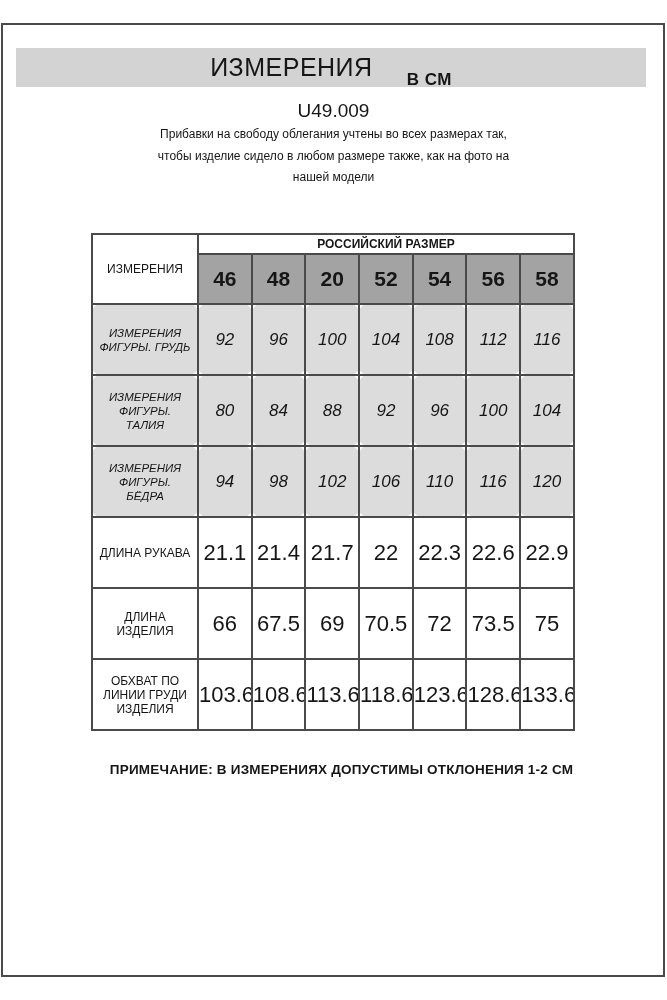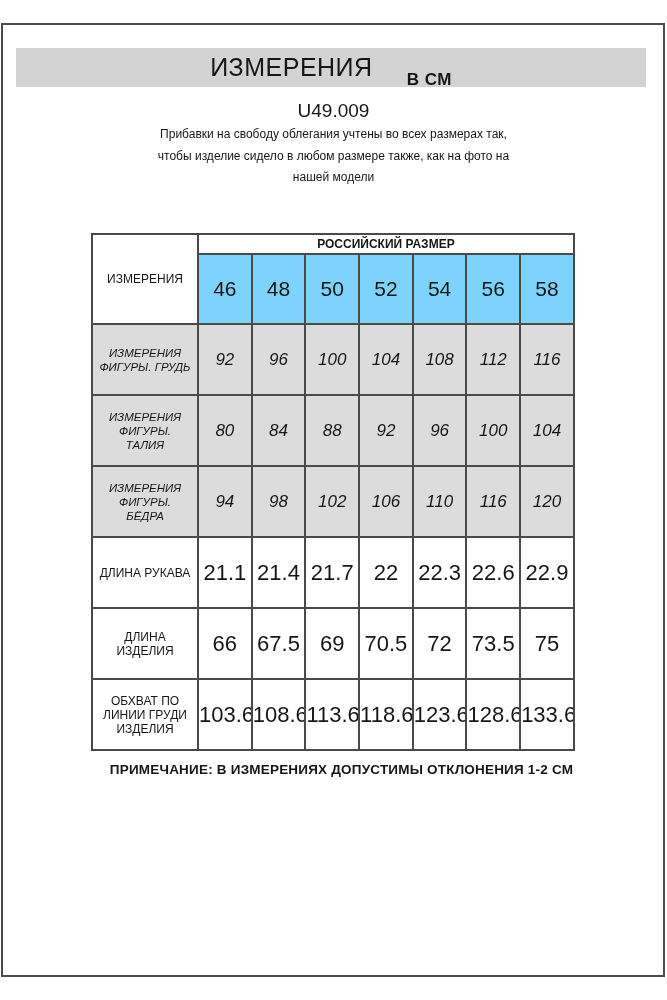--- a/index.html
+++ b/index.html
@@ -61,35 +61,36 @@
     font-weight: 400;
     background: #ffffff;
   }
   .group-cell {
     height: 20px;
     font-size: 12px;
     font-weight: 700;
     background: #ffffff;
   }
   .size-cell {
-    height: 70px;
+    height: 50px;
     font-size: 21px;
-    font-weight: 400;
-    background: #7dd3fc;
+    font-weight: 700;
+    background: #a3a3a3;
   }
   .size-table tbody tr { height: 71px; }
   .label-cell {
     font-size: 11.5px;
     padding: 2px 6px;
     line-height: 14px;
   }
   .value-cell { font-size: 22px; }
   tr.figure td {
     background: #dcdcdc;
     font-style: italic;
+    border-radius: 9px;
   }
   tr.figure .value-cell { font-size: 17px; }
   tr.product td { background: #ffffff; }
   tr.product .label-cell { font-size: 12px; }
   .note-text {
     position: absolute;
     left: 8px; top: 762px; width: 667px;
     text-align: center;
     font-size: 13.5px;
     font-weight: 700;
@@ -118,21 +119,21 @@
     <col span="7" style="width:53.7px">
   </colgroup>
   <thead>
     <tr>
       <td class="corner-cell" rowspan="2">ИЗМЕРЕНИЯ</td>
       <td class="group-cell" colspan="7">РОССИЙСКИЙ РАЗМЕР</td>
     </tr>
     <tr>
         <td class="size-cell">46</td>
         <td class="size-cell">48</td>
-        <td class="size-cell">50</td>
+        <td class="size-cell">20</td>
         <td class="size-cell">52</td>
         <td class="size-cell">54</td>
         <td class="size-cell">56</td>
         <td class="size-cell">58</td>
       </tr>
   </thead>
   <tbody>
       <tr class="figure">
         <td class="label-cell">ИЗМЕРЕНИЯ ФИГУРЫ. ГРУДЬ</td>
         <td class="value-cell">92</td>

